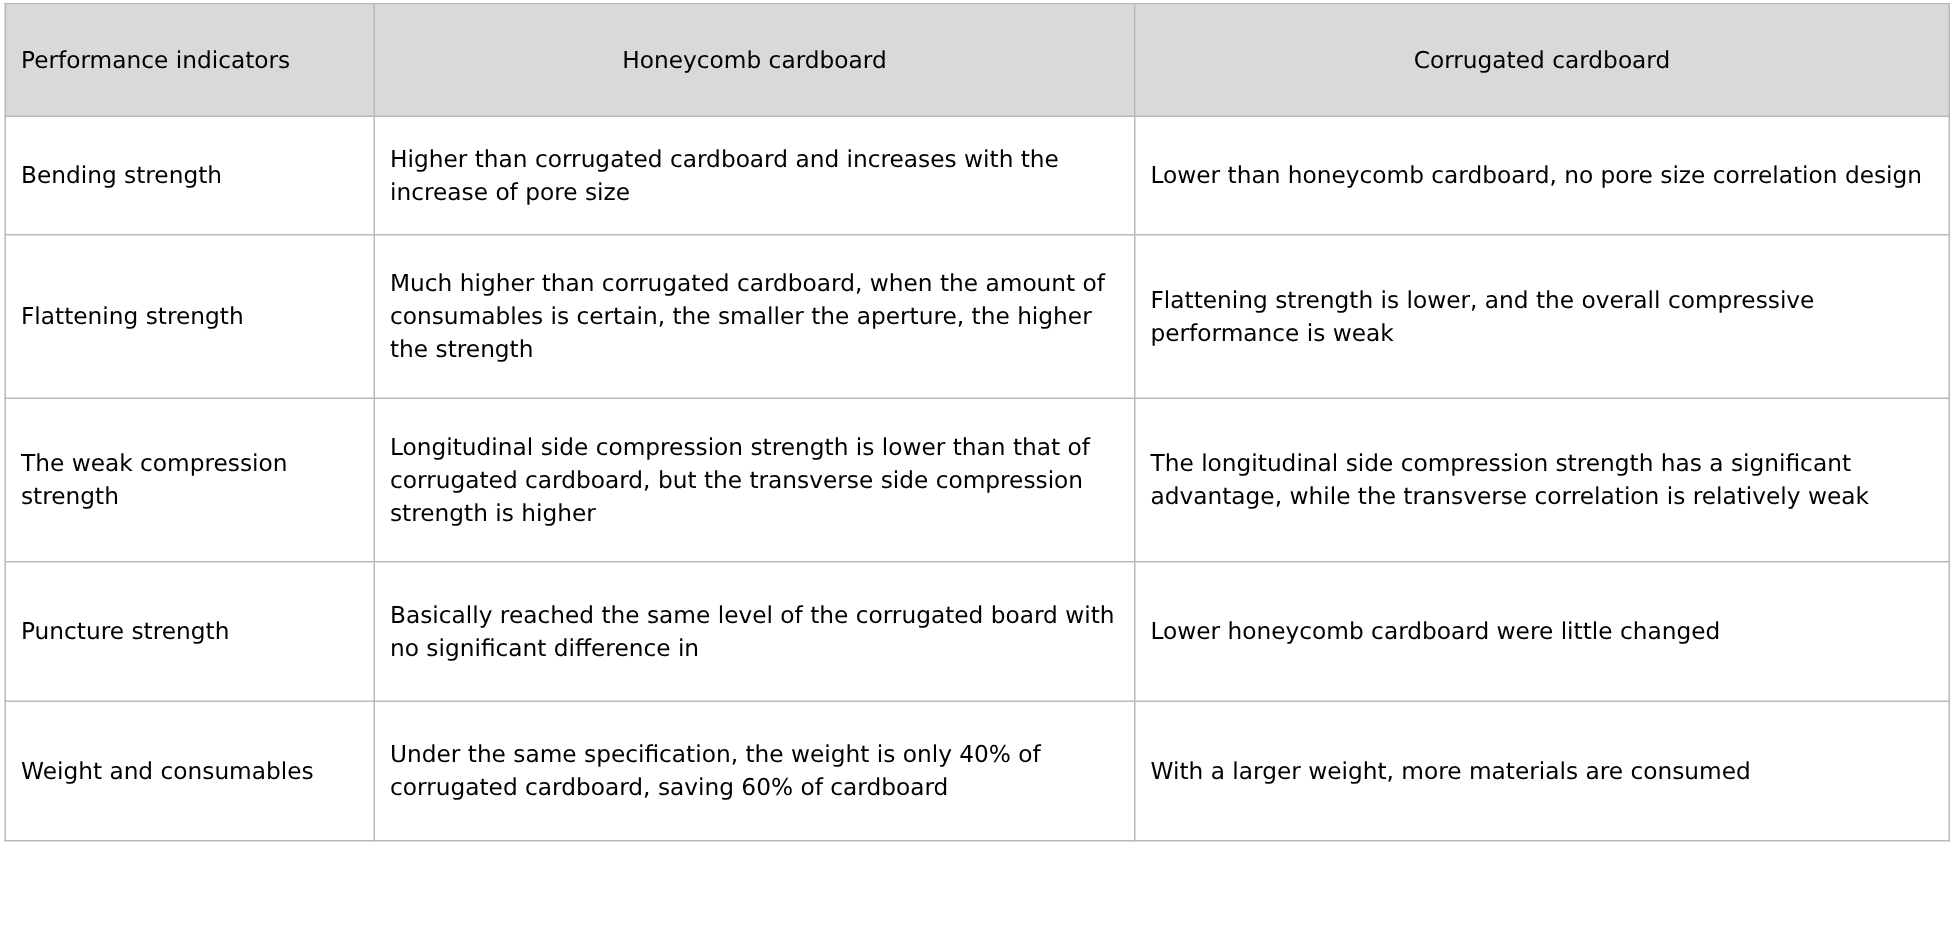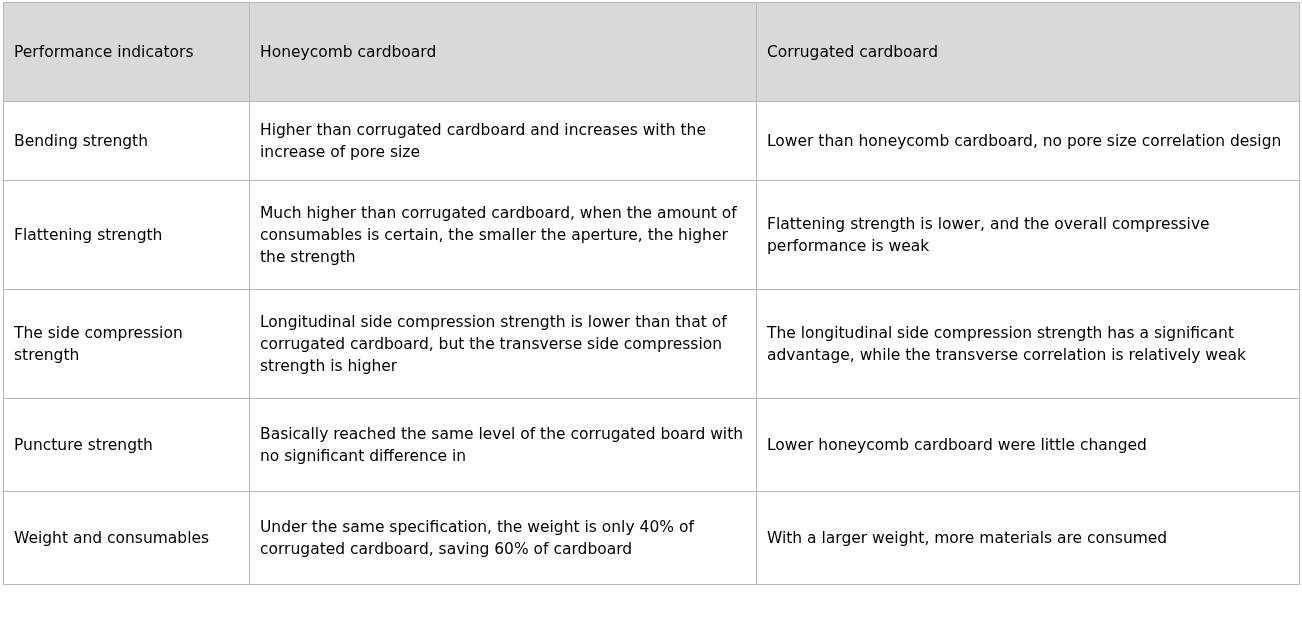--- a/index.html
+++ b/index.html
@@ -33,29 +33,29 @@
   table.comparison td {
     border: 1px solid #b8b8b8;
     vertical-align: middle;
     font-weight: normal;
     font-size: 15.5px;
     line-height: 1.42;
   }
   table.comparison thead th {
     background: #d9d9d9;
     height: 66px;
-    padding: 16px 10px;
+    padding: 4px 10px;
     font-size: 15.5px;
   }
   thead th.head-indicator {
     text-align: left;
     padding-left: 12px;
   }
   thead th.head-center {
-    text-align: left;
+    text-align: center;
   }
   table.comparison tbody td {
     padding: 8px 10px 8px 10px;
     background: #ffffff;
   }
   tbody td.col-label {
     padding-left: 10px;
   }
   tbody td.col-text {
     padding-left: 11px;
@@ -91,21 +91,21 @@
         <td class="col-label">Bending strength</td>
         <td class="col-text">Higher than corrugated cardboard and increases with the increase of pore size</td>
         <td class="col-text">Lower than honeycomb cardboard, no pore size correlation design</td>
       </tr>
       <tr class="r1">
         <td class="col-label">Flattening strength</td>
         <td class="col-text">Much higher than corrugated cardboard, when the amount of consumables is certain, the smaller the aperture, the higher the strength</td>
         <td class="col-text">Flattening strength is lower, and the overall compressive performance is weak</td>
       </tr>
       <tr class="r2">
-        <td class="col-label">The side compression strength</td>
+        <td class="col-label">The weak compression strength</td>
         <td class="col-text">Longitudinal side compression strength is lower than that of corrugated cardboard, but the transverse side compression strength is higher</td>
         <td class="col-text">The longitudinal side compression strength has a significant advantage, while the transverse correlation is relatively weak</td>
       </tr>
       <tr class="r4">
         <td class="col-label">Puncture strength</td>
         <td class="col-text">Basically reached the same level of the corrugated board with no significant difference in</td>
         <td class="col-text">Lower honeycomb cardboard were little changed</td>
       </tr>
       <tr class="r5">
         <td class="col-label">Weight and consumables</td>

